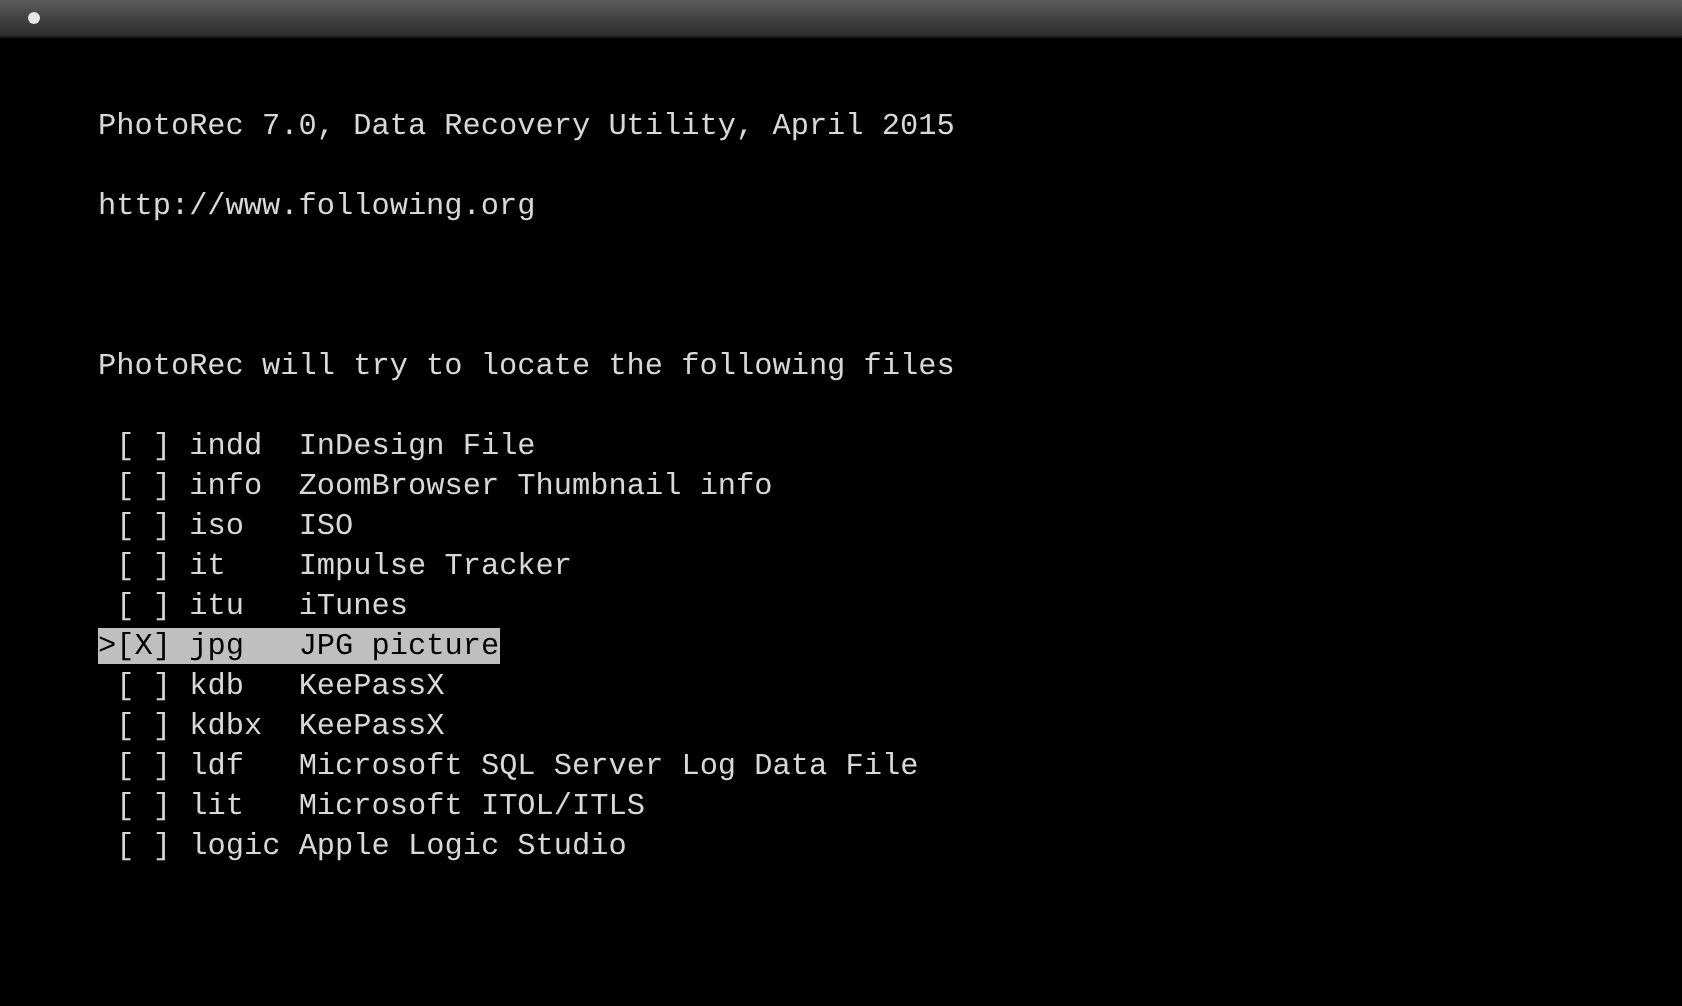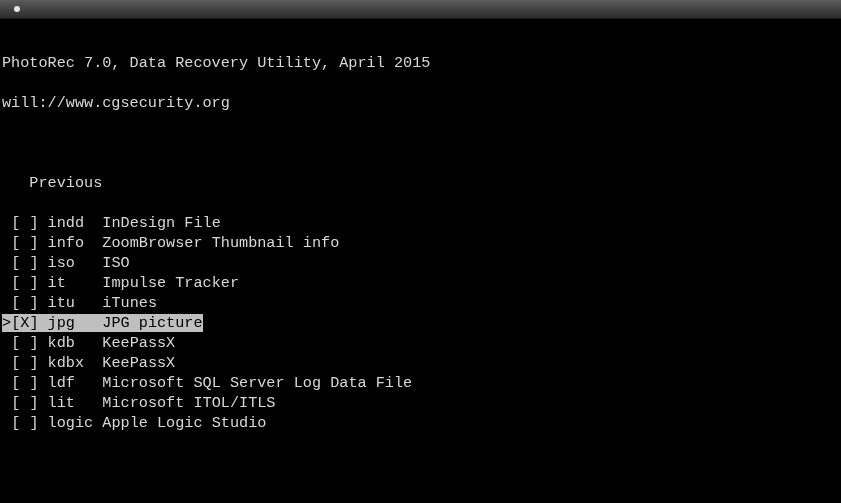--- a/index.html
+++ b/index.html
@@ -26,32 +26,32 @@
     top: 6px;
     width: 6px;
     height: 6px;
     background: #e6e6e6;
     border-radius: 50%;
   }
   .term {
     padding: 14px 0 0 2px;
     white-space: pre;
   }
-  .line { height: 20px; }
+  .line { height: 20px; margin-left: 47px; }
   .sel {
     background: #bfbfbf;
     color: #000;
   }
 </style>
 </head>
 <body>
 
 <div class="titlebar">
   <div class="dot"></div>
 </div>
 
 <div class="term">
 <div class="line">PhotoRec 7.0, Data Recovery Utility, April 2015</div>
-<div class="line">will://www.cgsecurity.org</div>
+<div class="line">http://www.following.org</div>
 <div class="line"> </div>
-<div class="line">   Previous</div>
+<div class="line">PhotoRec will try to locate the following files</div>
 <div id="list"><div class="line"><span> </span><span>[</span><span> </span><span>] </span><span>indd </span><span> </span><span>InDesign File</span></div><div class="line"><span> </span><span>[</span><span> </span><span>] </span><span>info </span><span> </span><span>ZoomBrowser Thumbnail info</span></div><div class="line"><span> </span><span>[</span><span> </span><span>] </span><span>iso  </span><span> </span><span>ISO</span></div><div class="line"><span> </span><span>[</span><span> </span><span>] </span><span>it   </span><span> </span><span>Impulse Tracker</span></div><div class="line"><span> </span><span>[</span><span> </span><span>] </span><span>itu  </span><span> </span><span>iTunes</span></div><div class="line"><span class="sel">&gt;</span><span class="sel">[</span><span class="sel">X</span><span class="sel">] </span><span class="sel">jpg  </span><span class="sel"> </span><span class="sel">JPG picture</span></div><div class="line"><span> </span><span>[</span><span> </span><span>] </span><span>kdb  </span><span> </span><span>KeePassX</span></div><div class="line"><span> </span><span>[</span><span> </span><span>] </span><span>kdbx </span><span> </span><span>KeePassX</span></div><div class="line"><span> </span><span>[</span><span> </span><span>] </span><span>ldf  </span><span> </span><span>Microsoft SQL Server Log Data File</span></div><div class="line"><span> </span><span>[</span><span> </span><span>] </span><span>lit  </span><span> </span><span>Microsoft ITOL/ITLS</span></div><div class="line"><span> </span><span>[</span><span> </span><span>] </span><span>logic</span><span> </span><span>Apple Logic Studio</span></div></div>
 </div>
 
 </body></html>

